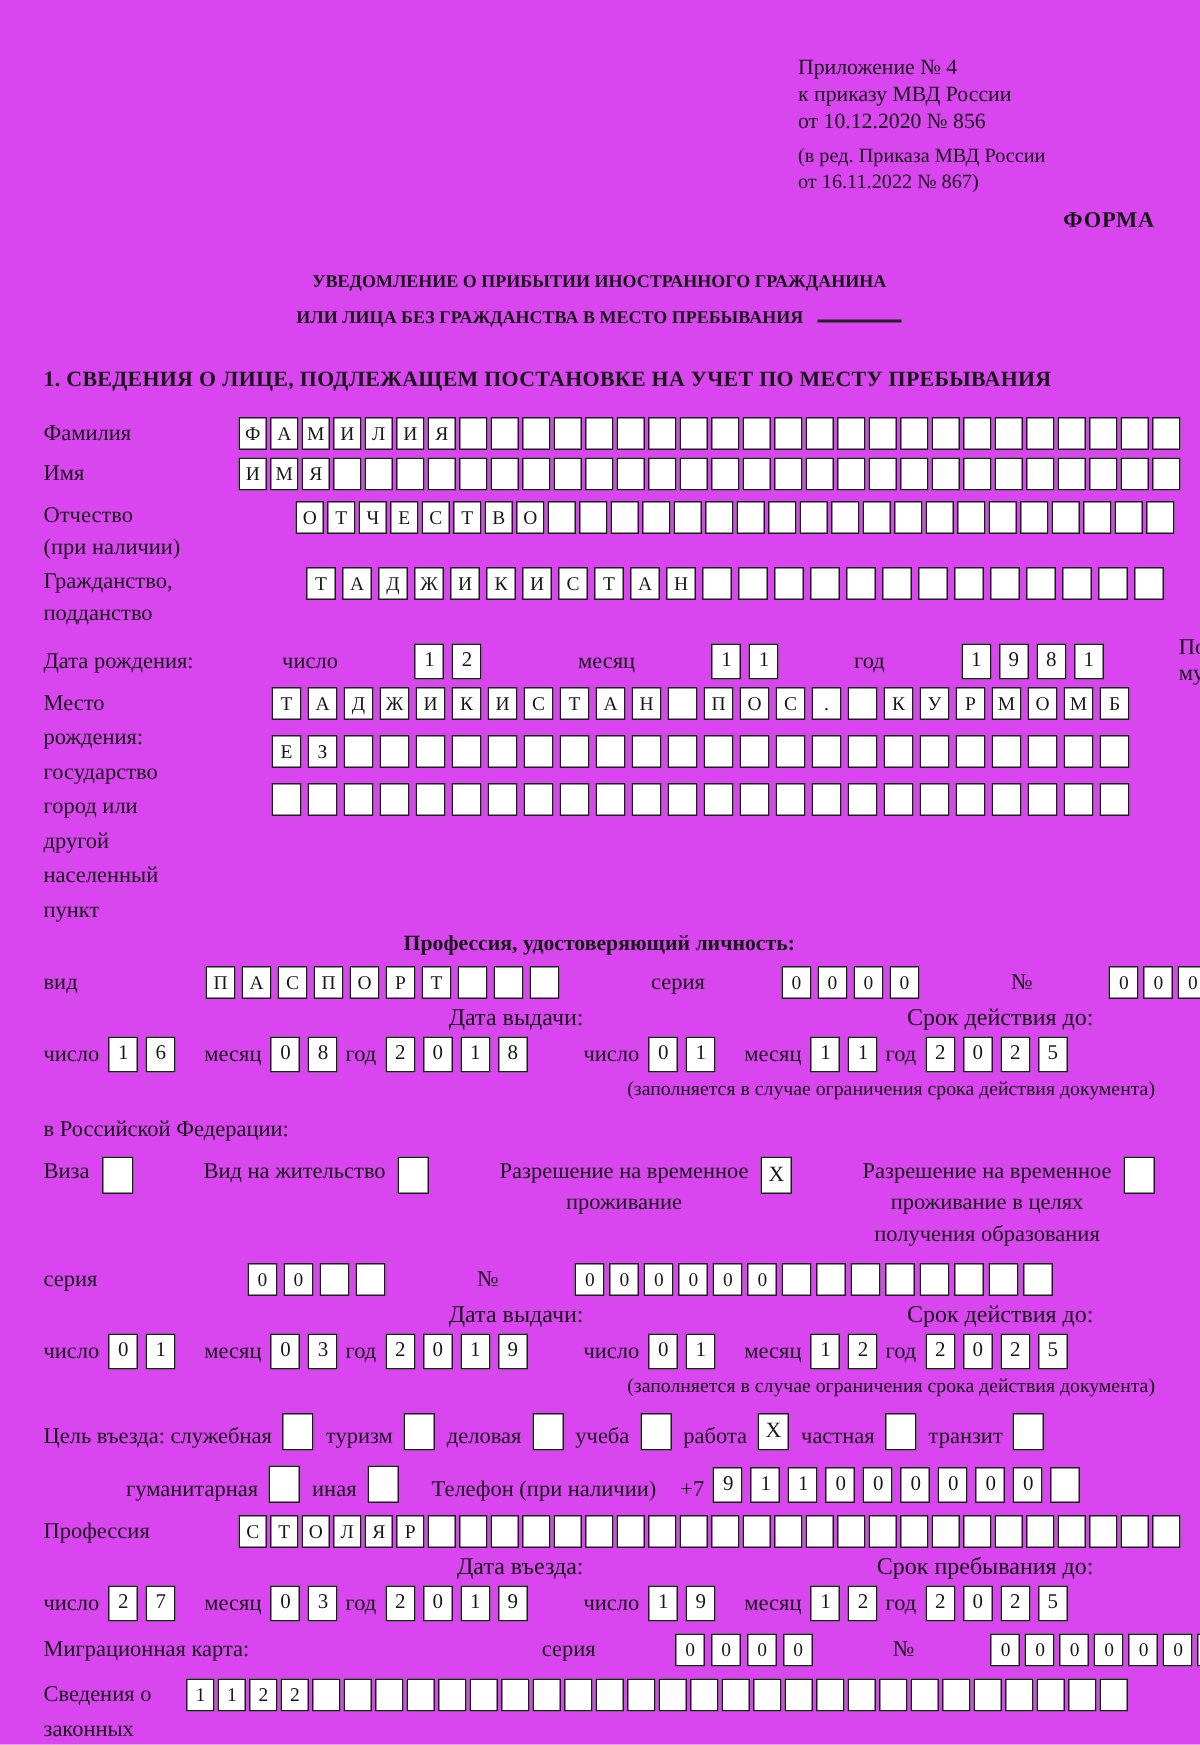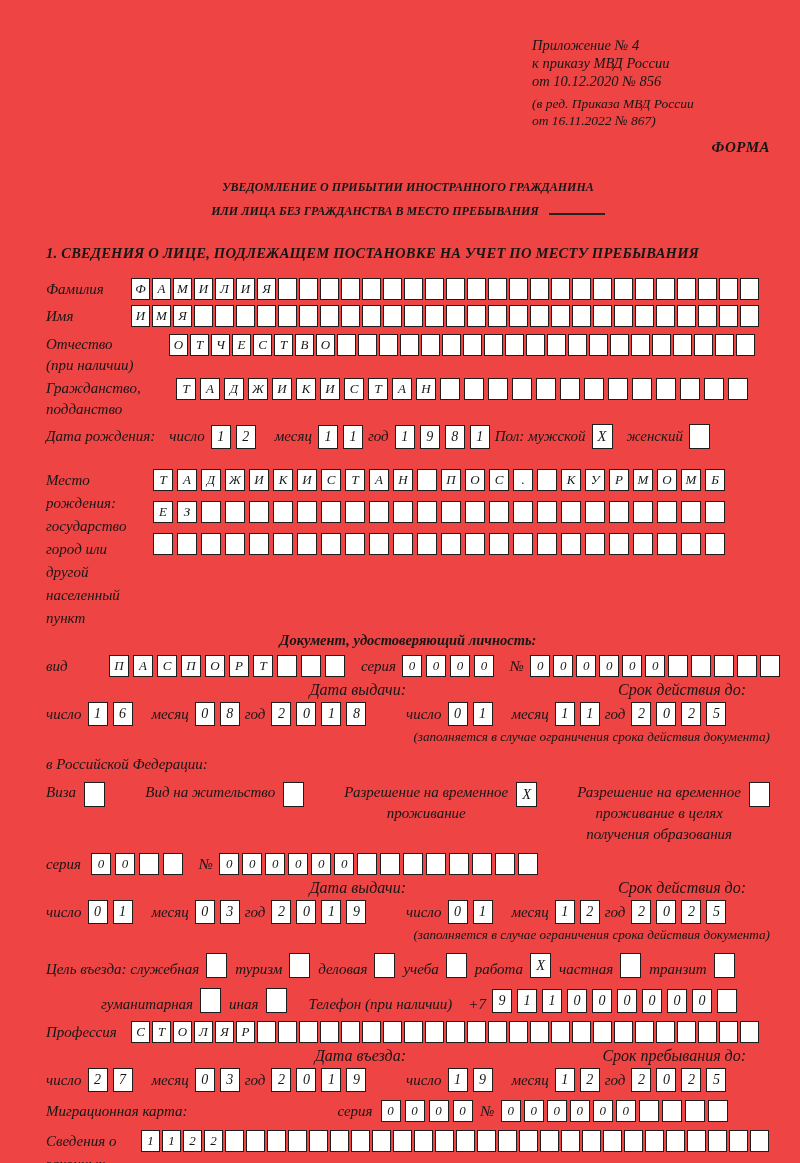--- a/index.html
+++ b/index.html
@@ -1,29 +1,29 @@
 <!DOCTYPE html>
 <html><head>
 <meta charset="utf-8">
 <style>
   html,body{margin:0;padding:0;background:#e8e8e8;}
   .page{
     position:relative;width:800px;height:1163px;margin:0 auto;
-    background:#ef4444;color:#161616;
+    background:#d946ef;color:#161616;
     font-family:"Liberation Serif","DejaVu Serif",serif;
-    box-sizing:border-box;padding:36px 30px 0 46px;overflow:hidden;font-style:italic;
+    box-sizing:border-box;padding:36px 30px 0 29px;overflow:hidden;
   }
   .hdr{margin-left:auto;width:238px;font-size:14.5px;line-height:18px;}
   .hdr-sub{margin-top:5px;font-size:13.5px;line-height:17px;}
   .forma{margin-top:10px;text-align:right;font-weight:bold;font-size:15px;letter-spacing:.5px;}
   .title{margin-top:20px;text-align:center;font-weight:bold;font-size:12px;line-height:23px;}
   .title-underline{display:inline-block;width:56px;border-bottom:2.2px solid #222;margin-left:10px;vertical-align:baseline;height:14px;}
   .sec{margin-top:22px;font-weight:bold;font-size:14.6px;letter-spacing:.2px;}
   .body-area{margin-top:16px;font-size:15px;}
-  .frow{display:flex;align-items:center;margin-bottom:5px;}
+  .frow{display:flex;align-items:center;margin-bottom:5px;gap:45px;}
   .frow.top{align-items:flex-start;}
   .flabel{flex:0 0 auto;font-size:15px;line-height:21px;}
   .w85{width:85px;} .w123{width:123px;} .w130{width:130px;} .w107{width:107px;} .w63{width:63px;} .w95{width:95px;}
   .cellrow{display:flex;flex-wrap:nowrap;}
   .cell{
     box-sizing:border-box;flex:0 0 auto;width:19px;height:22px;margin-right:2px;
     border:1.7px solid #1d1d1d;display:inline-flex;align-items:center;justify-content:center;
     font-size:13px;background:#fff;
   }
   .wide .cell{width:20px;margin-right:4px;}
@@ -218,21 +218,21 @@
           <span class="cell"></span>
           <span class="cell"></span>
           <span class="cell"></span>
           <span class="cell"></span>
           <span class="cell"></span>
           <span class="cell"></span>
           <span class="cell"></span>
         </div>
     </div>
 
-    <div class="frow" style="margin-bottom:20px;">
+    <div class="frow" style="margin-bottom:0;">
       <span class="flabel">Дата рождения:</span>
       <span class="dlab2">число</span>
       <span class="cellrow digits">
           <span class="cell">1</span>
           <span class="cell">2</span>
         </span>
       <span class="dlab2">месяц</span>
       <span class="cellrow digits">
           <span class="cell">1</span>
           <span class="cell">1</span>
@@ -332,21 +332,21 @@
             <span class="cell"></span>
             <span class="cell"></span>
             <span class="cell"></span>
             <span class="cell"></span>
             <span class="cell"></span>
             <span class="cell"></span>
           </div>
       </div>
     </div>
 
-    <div class="doc-heading">Документ, удостоверяющий личность:</div>
+    <div class="doc-heading">Профессия, удостоверяющий личность:</div>
 
     <div class="frow" style="margin-bottom:4px;">
       <span class="flabel w63">вид</span>
       <span class="cellrow wide">
           <span class="cell">П</span>
           <span class="cell">А</span>
           <span class="cell">С</span>
           <span class="cell">П</span>
           <span class="cell">О</span>
           <span class="cell">Р</span>

